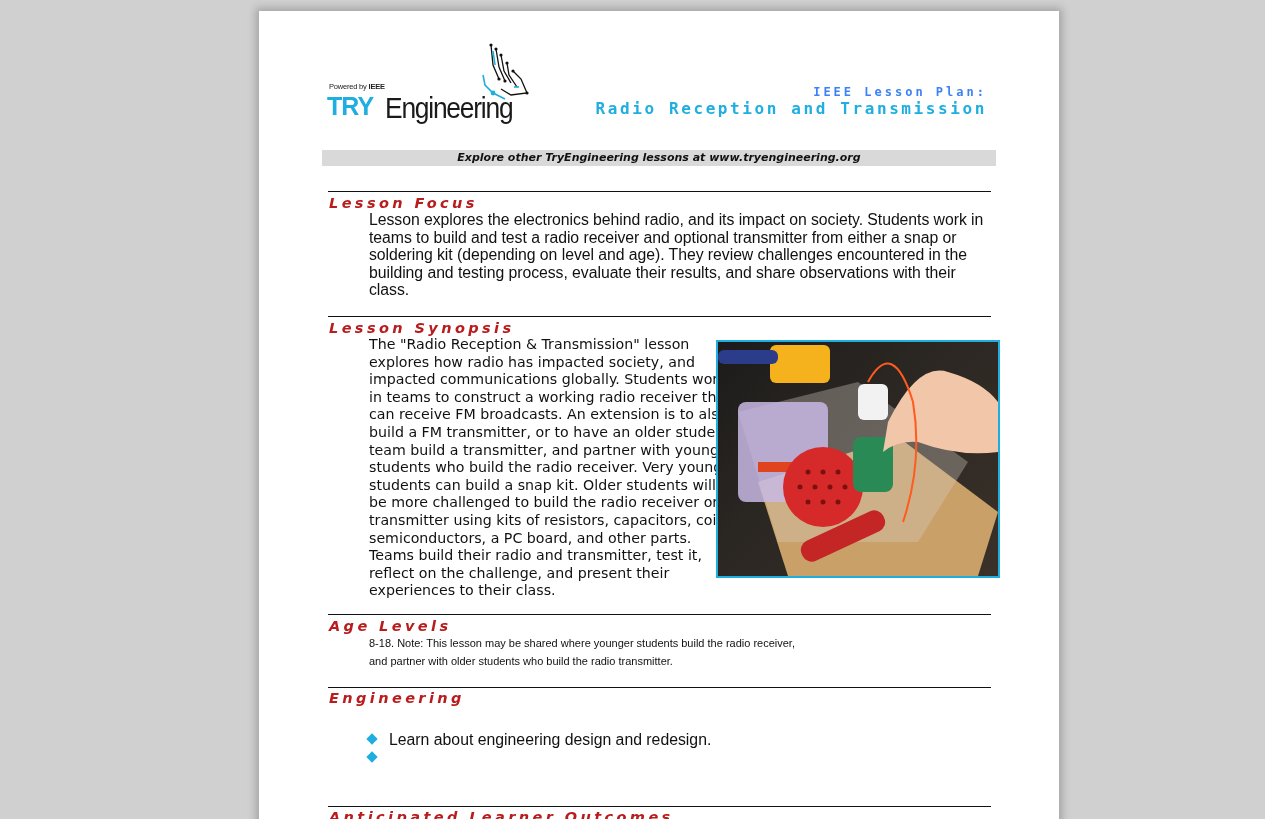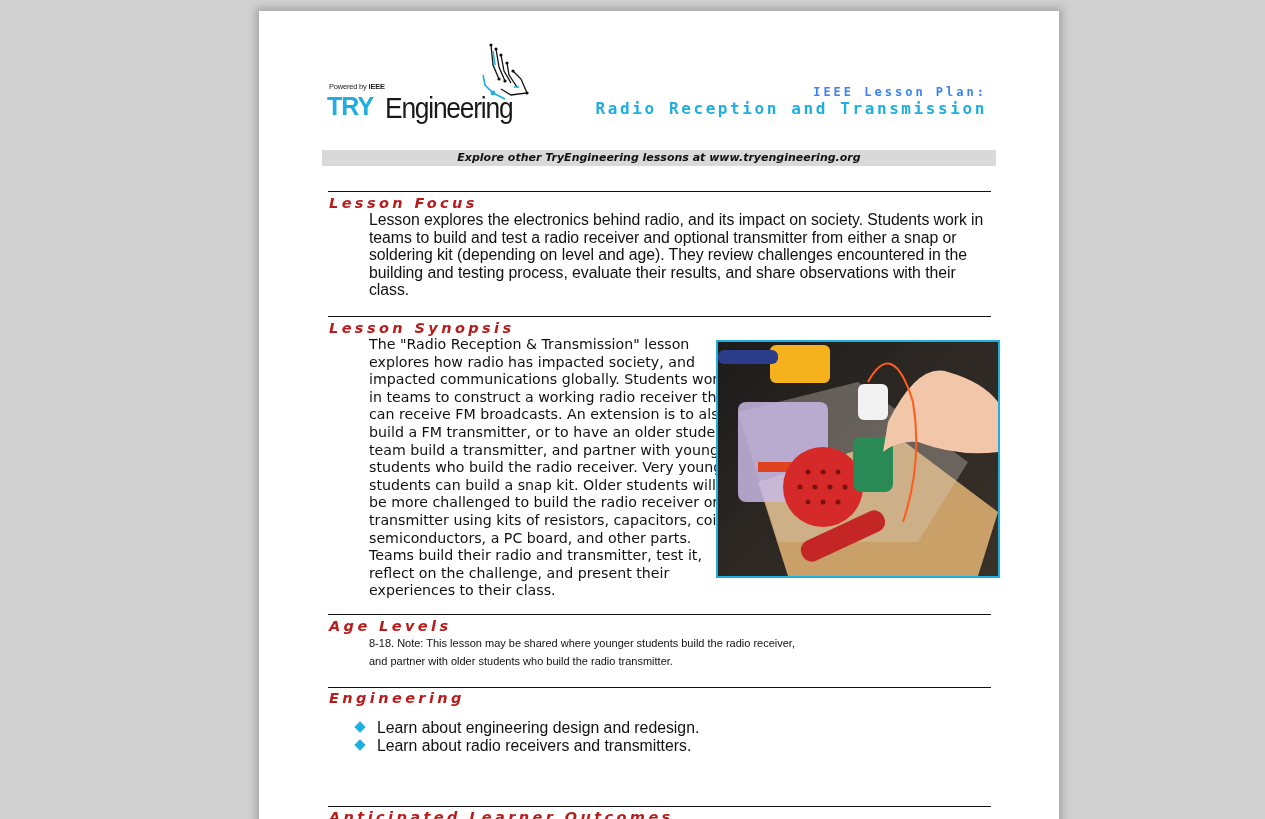--- a/index.html
+++ b/index.html
@@ -46,21 +46,21 @@
     }
     .focus-text { font-family: "Liberation Sans", sans-serif; font-size: 15.8px; letter-spacing: -0.05px; }
     .synopsis-text { width: 380px; }
     .age-text { font-family: "Liberation Sans", sans-serif; font-size: 11px; }
     .photo {
       left: 457px; top: 329px; width: 280px; height: 234px;
       border: 2px solid #1eaee0;
       background: linear-gradient(135deg, #1c1b1a 0%, #2a2622 40%, #3a3129 100%);
       overflow: hidden;
     }
-    .obj-list { left: 96px; top: 708px; margin: 0; padding: 0; list-style: none; }
+    .obj-list { left: 96px; top: 708px; margin: 12px; padding: 0; list-style: none; }
     .obj-list li {
       font-family: "Liberation Sans", sans-serif; font-size: 15.8px; color: #111;
       line-height: 17.6px; position: relative; padding-left: 22px;
     }
     .diamond {
       position: absolute; left: 1px; top: 4px; width: 8px; height: 8px;
       background: #1eaee0; transform: rotate(45deg);
     }
   </style>
 </head>
@@ -162,18 +162,18 @@
 
   <div class="abs rule" style="top:603px;"></div>
   <div class="abs section-head" style="top:607px;">Age Levels</div>
   <div class="abs body-text age-text" style="top:624px;">8-18.   Note: This lesson may be shared where younger students build the radio receiver,
 and partner with older students who build the radio transmitter.</div>
 
   <div class="abs rule" style="top:676px;"></div>
   <div class="abs section-head" style="top:679px;">Engineering</div>
   <ul class="abs obj-list">
     <li><span class="diamond"></span><span>Learn about engineering design and redesign.</span></li>
-    <li><span class="diamond"></span><span>Learn about radio receivers and transmitters.</span></li>
+    <li><span class="diamond"></span></li>
   </ul>
 
   <div class="abs rule" style="top:795px;"></div>
   <div class="abs section-head" style="top:798px;">Anticipated Learner Outcomes</div>
 </div>
 
 </body></html>

